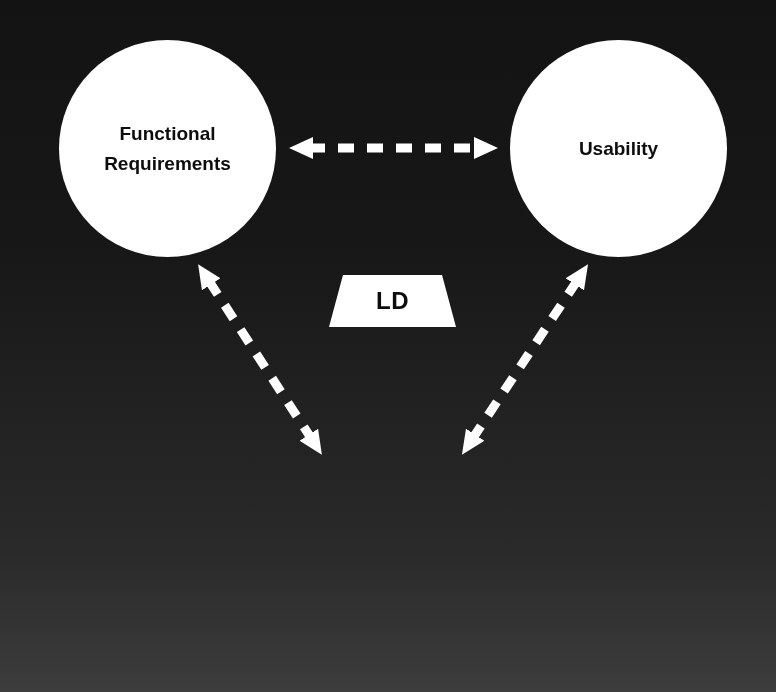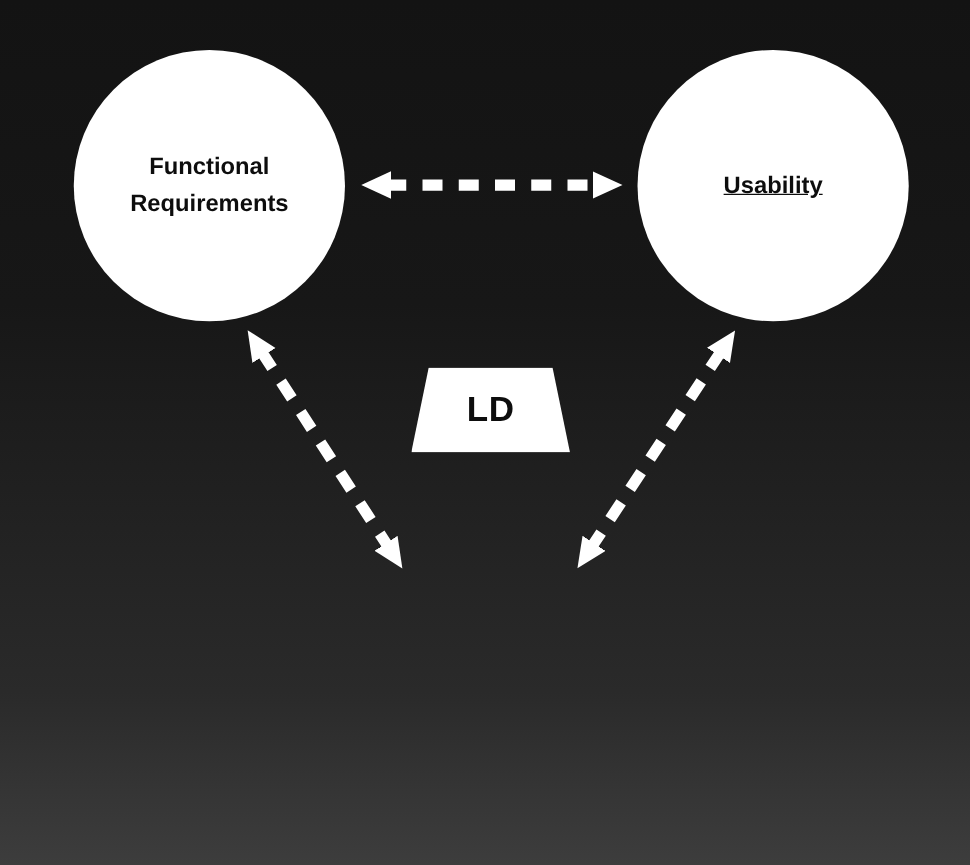--- a/index.html
+++ b/index.html
@@ -29,37 +29,37 @@
     display: flex;
     align-items: center;
     justify-content: center;
     text-align: center;
     color: #0d0d0d;
     font-weight: 700;
     font-size: 19px;
     line-height: 1.55;
   }
   .node-fr { left: 59px;  top: 40px;  width: 217px; height: 217px; }
-  .node-us { left: 510px; top: 40px;  width: 217px; height: 217px; text-decoration: underline; }
+  .node-us { left: 510px; top: 40px;  width: 217px; height: 217px; }
   .node-de { left: 287px; top: 447px; width: 212px; height: 212px; }
   .node-fr .node-label { display: block; width: 150px; }
   .trap {
     position: absolute;
     left: 329px;
-    top: 294px;
+    top: 275px;
     width: 127px;
-    height: 68px;
+    height: 52px;
     background: #ffffff;
     clip-path: polygon(11% 0, 89% 0, 100% 100%, 0 100%);
     display: flex;
     align-items: center;
     justify-content: center;
     color: #0d0d0d;
     font-weight: 700;
-    font-size: 28px;
+    font-size: 24px;
     letter-spacing: 0.5px;
   }
 </style>
 </head>
 <body>
 
 <div class="stage">
 
   <svg class="edges" width="776" height="692" viewBox="0 0 776 692" aria-hidden="true">
     <defs>

